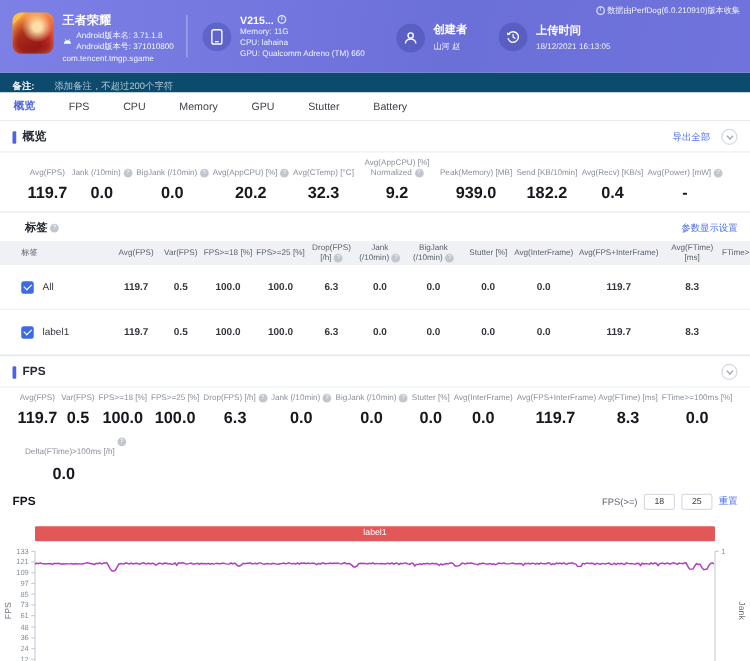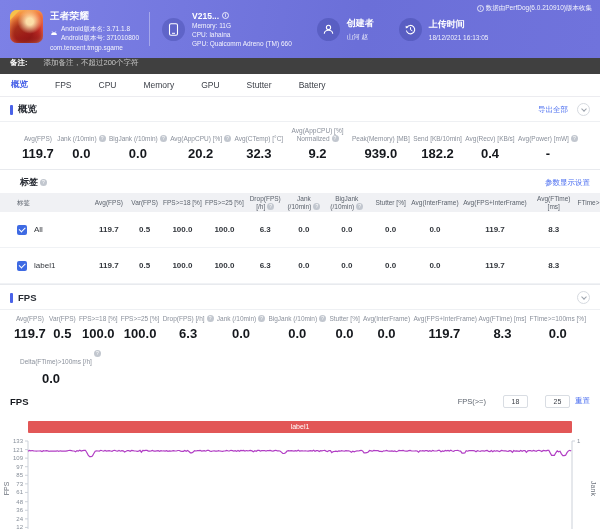--- a/index.html
+++ b/index.html
@@ -26,26 +26,26 @@
   .app-name { font-size:9.5px; font-weight:bold; letter-spacing:.3px; }
   .ver-wrap { display:flex; gap:3px; align-items:center; margin-top:2px; }
   .ver-lines div { font-size:6.5px; line-height:8.5px; opacity:.92; }
   .app-package { font-size:6.5px; margin-top:2px; opacity:.92; }
   .hdr-divider { width:1px; height:34px; background:rgba(255,255,255,.35); margin:0 12px 0 10px; }
   .hdr-circle { width:23px; height:23px; border-radius:50%; background:rgba(25,30,120,.22);
                 display:flex; align-items:center; justify-content:center; flex:none; }
   .device-block { display:flex; gap:7px; align-items:center; }
   .device-model { font-size:8.5px; font-weight:bold; display:flex; align-items:center; gap:3px; }
   .device-lines div { font-size:6.5px; line-height:9px; opacity:.92; }
-  .meta-block { display:flex; gap:7px; align-items:center; margin-left:25px; }
+  .meta-block { display:flex; gap:7px; align-items:flex-end; margin-left:25px; }
   .meta-label { font-size:9px; font-weight:bold; }
   .meta-value { font-size:6.5px; opacity:.9; margin-top:3px; }
 
   
-  .note-bar { height:16px; background:#404040; display:flex; align-items:flex-start; padding:0 10px; font-size:7.5px; }
+  .note-bar { height:16px; background:#0c4a6e; display:flex; align-items:flex-end; padding:0 10px; font-size:7.5px; }
   .note-label { color:#fff; font-weight:bold; }
   .note-placeholder { color:rgba(255,255,255,.68); margin-left:16px; }
   .tabs { height:23px; display:flex; align-items:center; padding:0 11px; gap:27px;
           border-bottom:1px solid #ececf0; background:#fff; font-size:8.5px; color:#3d4149; }
   .tab { cursor:pointer; }
   .tab.active { color:#4a63e8; font-weight:bold; }
 
   
   .section-head { display:flex; align-items:center; padding:6px 10px 5px; border-bottom:1px solid #eef0f3; }
   .title-bar { width:3px; height:10px; background:#4a63e8; margin-right:5px; border-radius:1px; }
@@ -82,21 +82,21 @@
   .fps-section { border-top:1px solid #e8eaee; }
   .stats-row.tight { padding:5px 14px 6px; }
   .extra-row { padding:3px 0 4px 20px; }
   .extra-label { font-size:6.5px; color:#8a909b; }
   .extra-value { font-size:13px; font-weight:bold; color:#15181d; margin-top:3px; margin-left:22px; }
   .chart-head { display:flex; align-items:center; padding:4px 10px 0 10px; height:18px; }
   .chart-title { font-size:9.5px; font-weight:bold; color:#15181d; }
   .thr-wrap { margin-left:auto; display:flex; align-items:center; gap:5px; }
   .thr-label { font-size:7.5px; color:#5b626c; }
   .thr-input { width:25px; height:13px; border:1px solid #d9dde3; border-radius:2px; font-size:7px;
-               text-align:center; color:#3d4149; font-family:"Liberation Sans","DejaVu Sans",sans-serif;margin-left:12px; }
+               text-align:center; color:#3d4149; font-family:"Liberation Sans","DejaVu Sans",sans-serif; }
 
   
   .chart-region { position:relative; height:149px; margin-top:8px; }
   .band { position:absolute; left:28px; top:5px; width:544px; height:12px; background:#e25757;
           border-radius:1px; color:#fff; font-size:7px; text-align:center; line-height:12px; }
   .chart-svg { position:absolute; inset:0; }
 </style>
 </head>
 <body>
 

